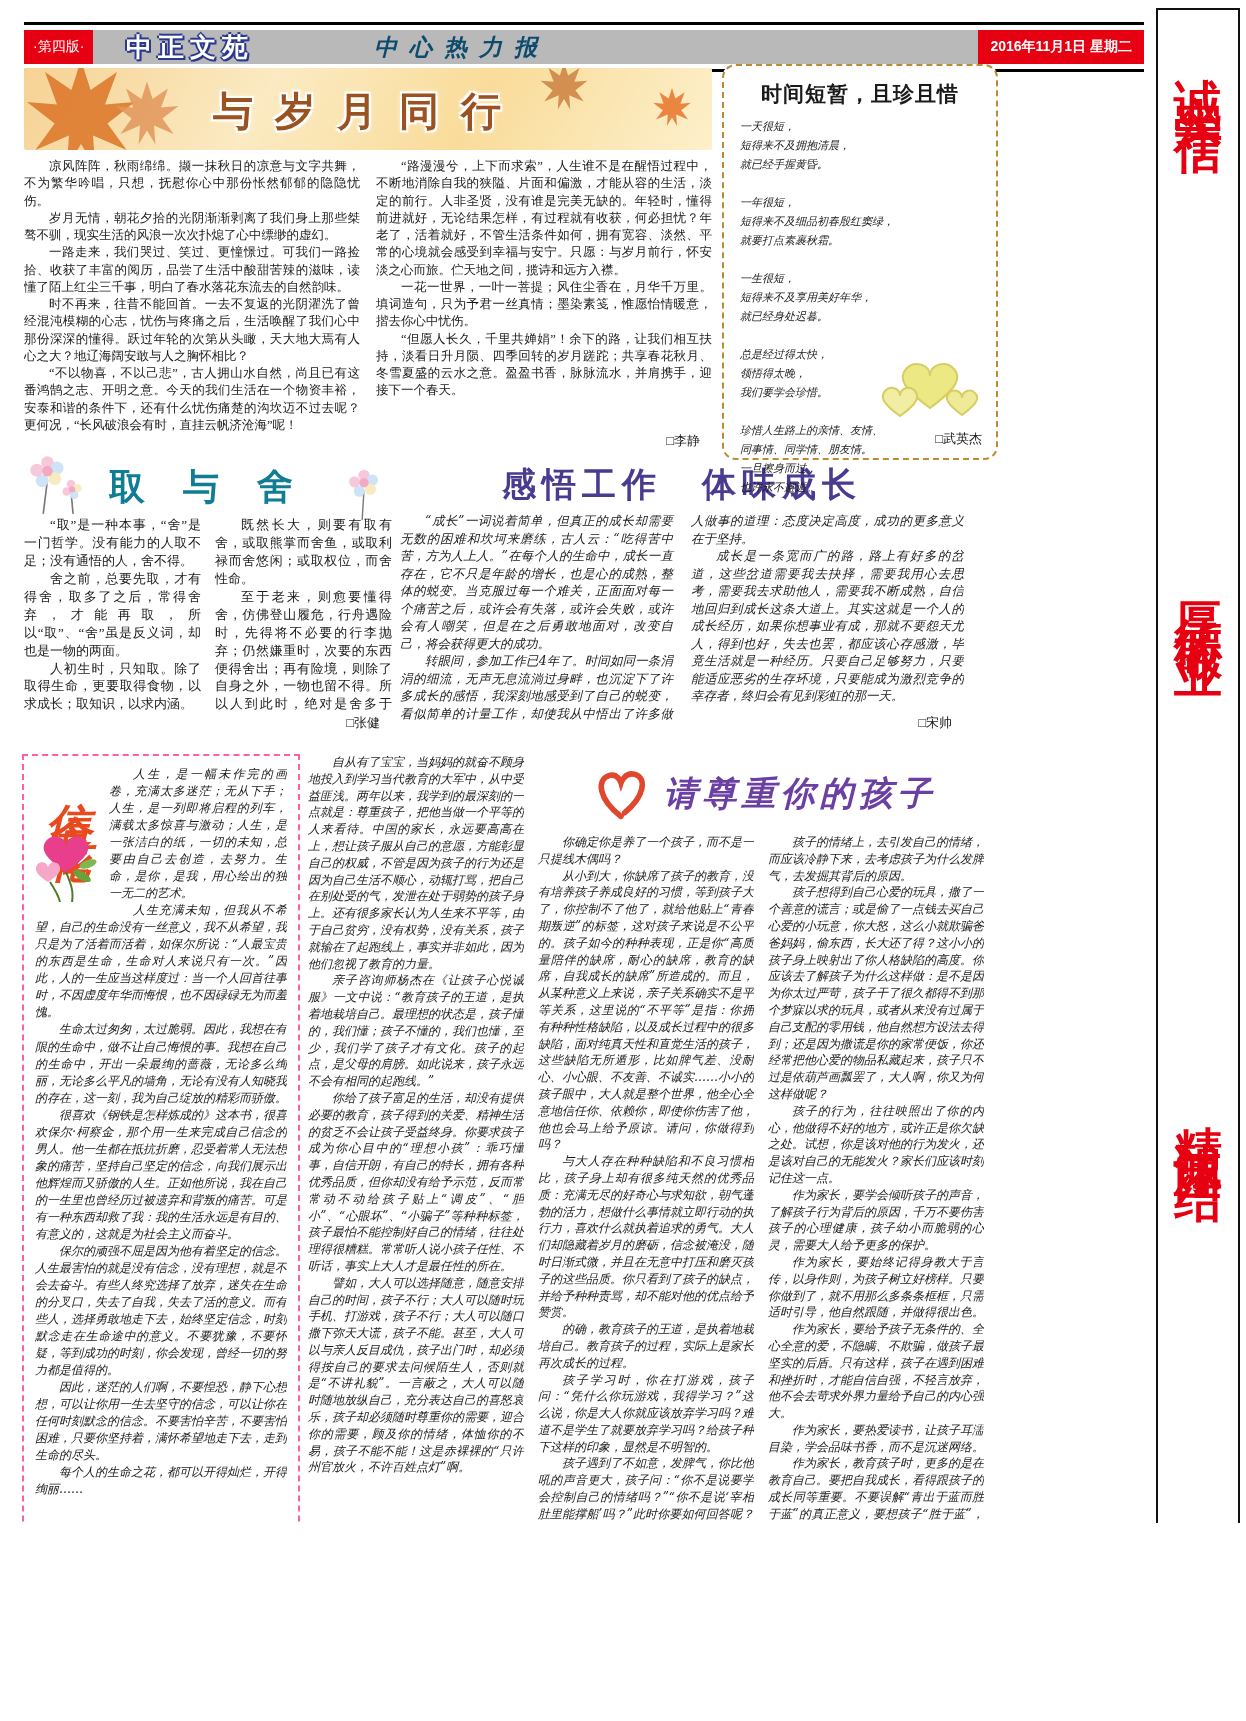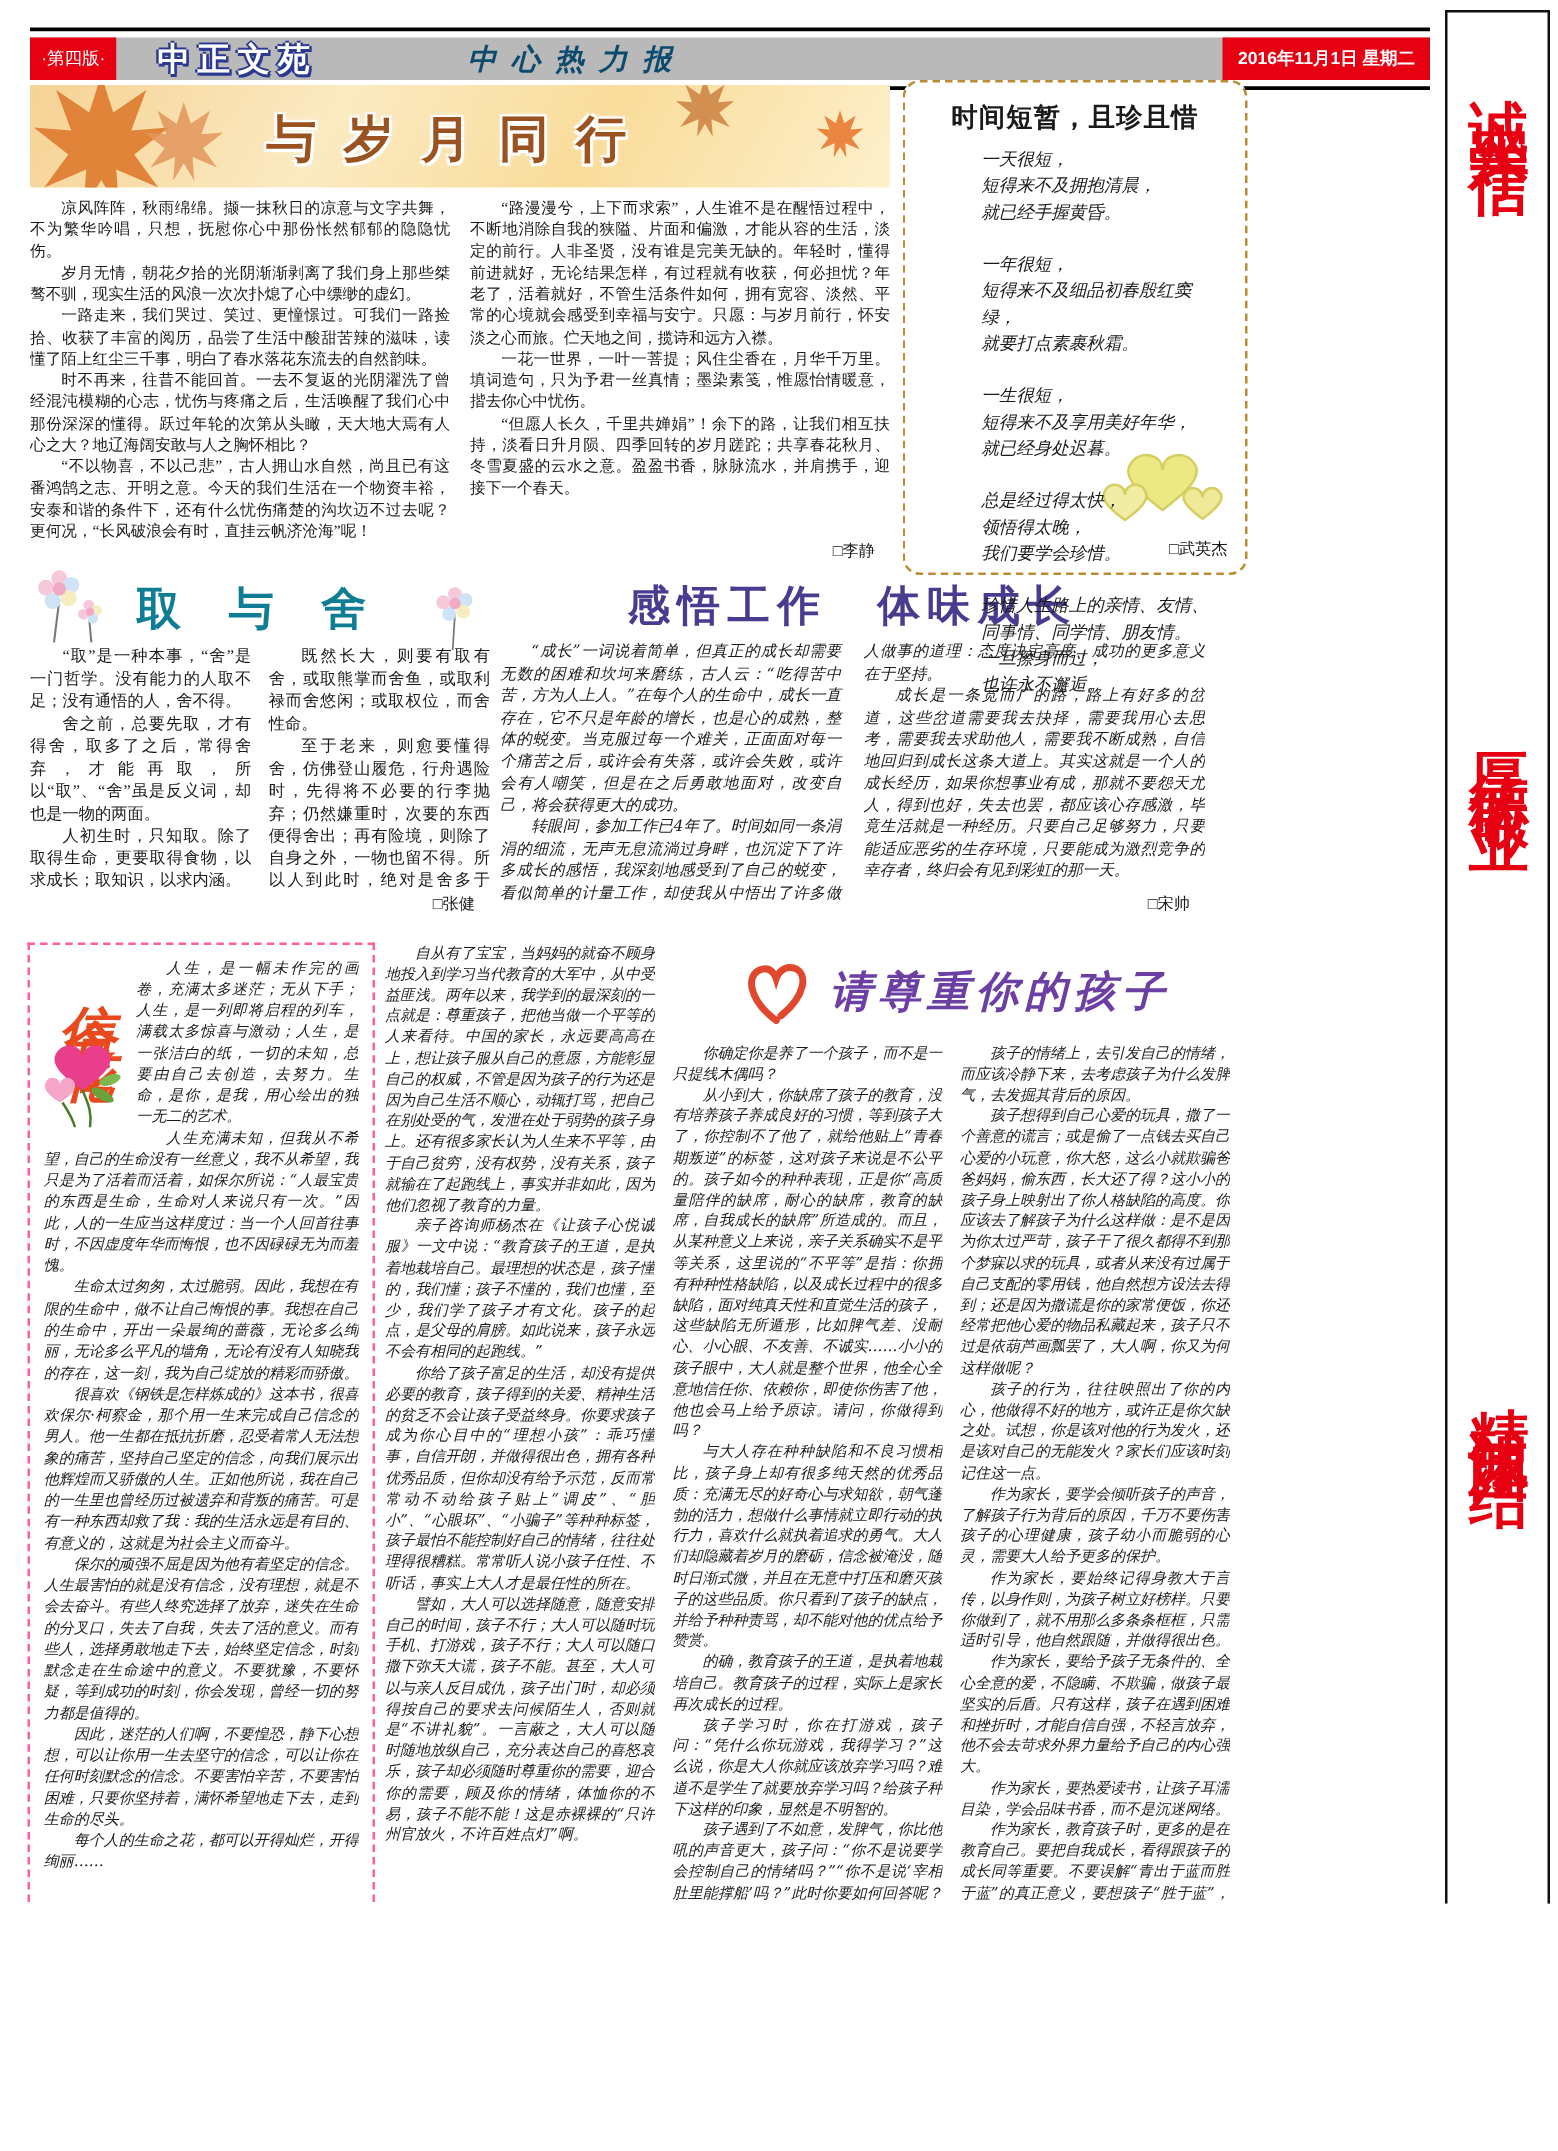--- a/index.html
+++ b/index.html
@@ -37,22 +37,22 @@
           text-shadow:-2px -2px 0 #fff,2px -2px 0 #fff,-2px 2px 0 #fff,2px 2px 0 #fff,0 0 6px #fff;}
   .leaf{position:absolute;}
   .suiyue-text{margin-top:8px;height:300px;column-count:2;column-gap:16px;
           font-size:12.5px;line-height:1.38;}
 
   
   .box-time{left:722px;top:64px;width:240px;height:368px;border:2px dashed #bb8c33;border-radius:14px;
             background:#fff;padding:12px 16px;box-sizing:content-box;}
   .box-time-title{font-size:21px;font-weight:bold;text-align:center;letter-spacing:1px;
             font-family:"Liberation Sans",sans-serif;margin:2px 0 10px 0;}
-  .poem{position:relative;z-index:1;font-size:14px;line-height:1.5;font-style:italic;
-            font-family:Liberation Serif, serif;margin-left:45px;}
+  .poem{position:relative;z-index:1;font-size:11px;line-height:1.5;font-style:italic;
+            font-family:Liberation Sans, sans-serif;}
   .poem-line{min-height:19px;}
   .hearts-art{position:absolute;right:6px;bottom:22px;opacity:.95;z-index:0;}
 
   
   .sec-qushe{left:24px;top:458px;width:368px;height:282px;}
   .qushe-titlerow{position:relative;height:58px;display:flex;align-items:center;justify-content:center;}
   .qushe-title{font-size:36px;font-weight:bold;letter-spacing:14px;color:#0f7d94;
             font-family:"Liberation Sans",sans-serif;}
   .flower-left{position:absolute;left:0;top:-6px;}
   .flower-right{position:absolute;right:0;top:6px;}
@@ -247,21 +247,21 @@
         </div>
     </div>
     <div class="byline" style="right:14px;bottom:8px">□孔军辉</div>
   </div>
 
   <div class="sec sec-zunzhong">
     <div class="zz-wrap">
       <div class="zz-col zz-col1">
           <p class="para">自从有了宝宝，当妈妈的就奋不顾身地投入到学习当代教育的大军中，从中受益匪浅。两年以来，我学到的最深刻的一点就是：尊重孩子，把他当做一个平等的人来看待。中国的家长，永远要高高在上，想让孩子服从自己的意愿，方能彰显自己的权威，不管是因为孩子的行为还是因为自己生活不顺心，动辄打骂，把自己在别处受的气，发泄在处于弱势的孩子身上。还有很多家长认为人生来不平等，由于自己贫穷，没有权势，没有关系，孩子就输在了起跑线上，事实并非如此，因为他们忽视了教育的力量。</p>
           <p class="para">亲子咨询师杨杰在《让孩子心悦诚服》一文中说：“教育孩子的王道，是执着地栽培自己。最理想的状态是，孩子懂的，我们懂；孩子不懂的，我们也懂，至少，我们学了孩子才有文化。孩子的起点，是父母的肩膀。如此说来，孩子永远不会有相同的起跑线。”</p>
-          <p class="para">你给了孩子富足的生活，却没有提供必要的教育，孩子得到的关爱、精神生活的贫乏不会让孩子受益终身。你要求孩子成为你心目中的“理想小孩”：乖巧懂事，自信开朗，并做得很出色，拥有各种优秀品质，但你却没有给予示范，反而常常动不动给孩子贴上“调皮”、“胆小”、“心眼坏”、“小骗子”等种种标签，孩子最怕不能控制好自己的情绪，往往处理得很糟糕。常常听人说小孩子任性、不听话，事实上大人才是最任性的所在。</p>
+          <p class="para">你给了孩子富足的生活，却没有提供必要的教育，孩子得到的关爱、精神生活的贫乏不会让孩子受益终身。你要求孩子成为你心目中的“理想小孩”：乖巧懂事，自信开朗，有自己的特长，拥有各种优秀品质，但你却没有给予示范，反而常常动不动给孩子贴上“调皮”、“胆小”、“心眼坏”、“小骗子”等种种标签，孩子最怕不能控制好自己的情绪，往往处理得很糟糕。常常听人说小孩子任性、不听话，事实上大人才是最任性的所在。</p>
           <p class="para">譬如，大人可以选择随意，随意安排自己的时间，孩子不行；大人可以随时玩手机、打游戏，孩子不行；大人可以随口撒下弥天大谎，孩子不能。甚至，大人可以与亲人反目成仇，孩子出门时，却必须得按自己的要求去问候陌生人，否则就是“不讲礼貌”。一言蔽之，大人可以随时随地放纵自己，充分表达自己的喜怒哀乐，孩子却必须随时尊重你的需要，迎合你的需要，顾及你的情绪，体恤你的不易，孩子不能不能！这是赤裸裸的“只许州官放火，不许百姓点灯”啊。</p>
         </div>
       <div class="zz-right">
         <div class="zz-titlerow">
           <svg width="62" height="56" viewBox="0 0 64 60">
             <path d="M32 54 C8 36 5 14 20 10 C29 8 32 18 32 18 C32 18 36 6 47 9 C60 13 57 33 36 50" fill="none" stroke="#e0482e" stroke-width="6" stroke-linecap="round"></path>
           </svg>
           <div class="zz-title">请尊重你的孩子</div>
         </div>
         <div class="zz-cols2">

